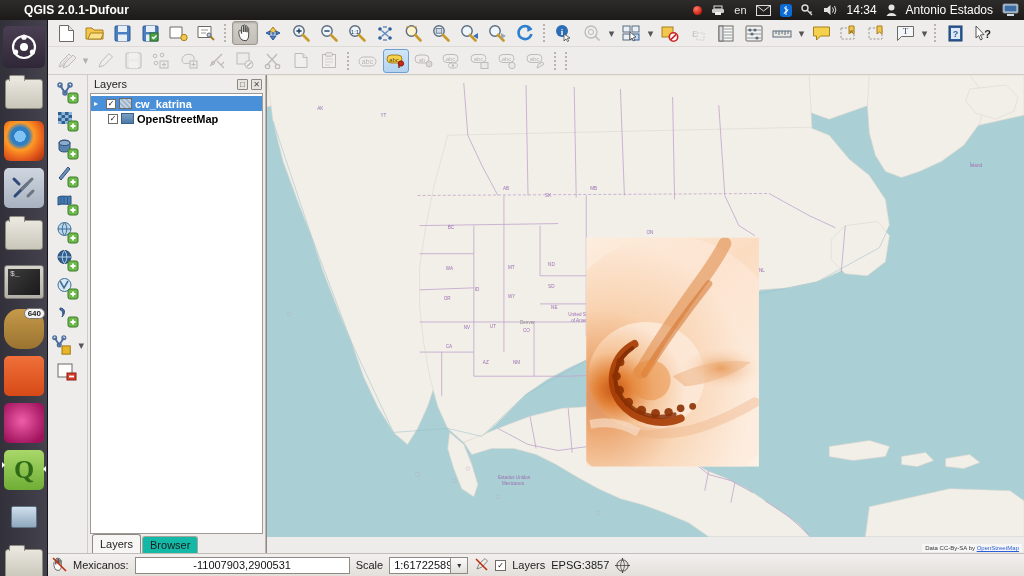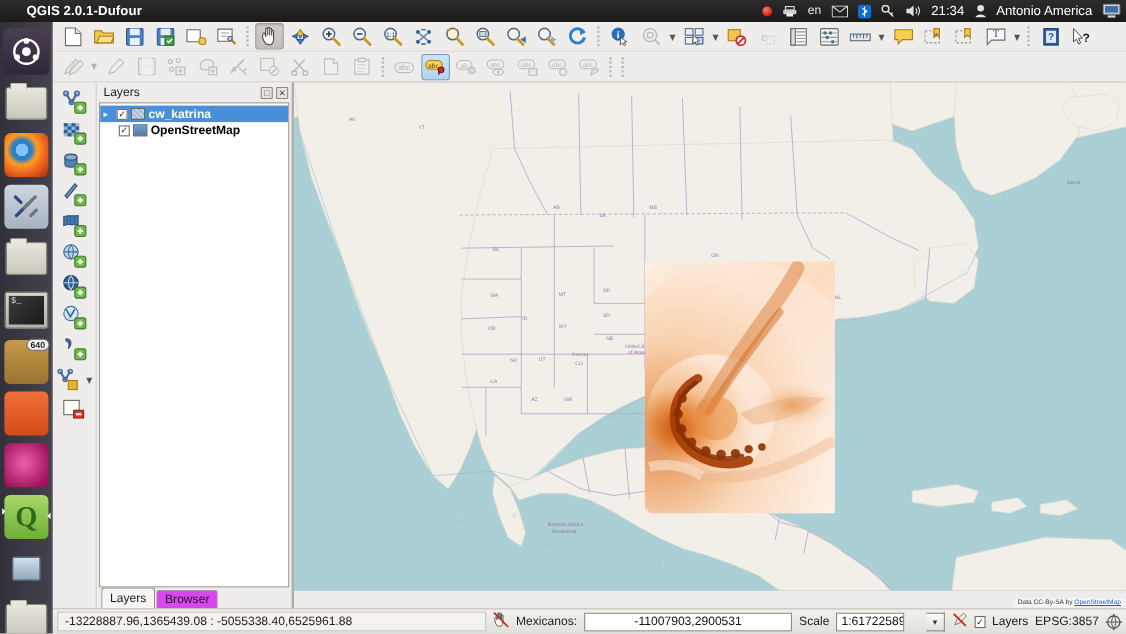--- a/index.html
+++ b/index.html
@@ -90,21 +90,21 @@
     background: linear-gradient(to bottom, #d7d4cc, #b3b0a8);
     border: 1px solid #7b7a74; padding: 3px;
   }
   .term-ic > div {
     width: 100%; height: 100%;
     background: linear-gradient(135deg, #3c3c3c, #1a1a1a);
     color: #d8d8d8; font-family: "Liberation Mono", monospace; font-size: 8px;
     padding-left: 2px;
   }
   .upd-ic {
-    width: 40px; height: 40px; border-radius: 5px; position: relative;
+    width: 40px; height: 40px; border-radius: 15px; position: relative;
     background: linear-gradient(to bottom, #c79a4a, #9a7330);
   }
   .upd-badge {
     position: absolute; top: -1px; right: -1px;
     background: #f4f4f4; color: #222; border: 1px solid #777;
     border-radius: 7px; font-size: 8px; padding: 0 3px; font-weight: bold;
   }
   .sc-ic {
     width: 40px; height: 40px; border-radius: 5px;
     background: linear-gradient(to bottom, #f0703a, #d64a17);
@@ -215,21 +215,21 @@
   }
   .ras-ic.osm {
     background: linear-gradient(to bottom,#7a9fc4,#4f7aa8);
     border:1px solid #3d5f82;
   }
   .layer-label { font-weight: bold; }
   .layer-label.sel { font-weight: bold; }
   .panel-tabs { display: flex; height: 19px; padding-left: 4px; align-items: flex-end; }
   .ptab {
     height: 17px; padding: 0 7px; font-size: 11px;
-    background: #d946ef; border: 1px solid #a9a59e; border-bottom: none;
+    background: #14b8a6; border: 1px solid #a9a59e; border-bottom: none;
     border-radius: 3px 3px 0 0; display:flex; align-items:center; color:#1d1d1d;
     margin-right: 1px;
   }
   .ptab.active { background: #f7f6f4; height: 19px; border-color: #8f8b84; }
 
   
   .map-wrap { flex: 1; position: relative; overflow: hidden; border-left: 1px solid #8e8a83; }
   .map {
     position: absolute; inset: 0;
     background: #aad0d6;
@@ -309,28 +309,28 @@
             <circle cx="4" cy="4" r="3" fill="none" stroke="#ddd" stroke-width="1.4"></circle>
             <path d="M6 6 L11 11 M9 9 L10.5 7.5" stroke="#ddd" stroke-width="1.4" fill="none"></path>
           </svg>
       </span>
       <span class="ti">
         <svg class="tsvg" width="15" height="12" viewBox="0 0 15 12">
             <path d="M1 4 H4 L7.5 1 V11 L4 8 H1 Z" fill="#e0e0e0"></path>
             <path d="M9.5 3.5 A4 4 0 0 1 9.5 8.5 M11.5 2 A7 7 0 0 1 11.5 10" stroke="#e0e0e0" stroke-width="1" fill="none"></path>
           </svg>
       </span>
-      <span class="ti clock">21:34</span>
+      <span class="ti clock">14:34</span>
       <span class="ti">
         <svg class="tsvg" width="11" height="12" viewBox="0 0 11 12">
             <circle cx="5.5" cy="3.5" r="3" fill="#e4e4e4"></circle>
             <path d="M0.5 12 A5.5 5 0 0 1 10.5 12 Z" fill="#e4e4e4"></path>
           </svg>
       </span>
-      <span class="ti user">Antonio America</span>
+      <span class="ti user">Antonio Estados</span>
       <span class="ti">
         <svg class="tsvg" width="17" height="14" viewBox="0 0 17 14">
             <rect x="1" y="1" width="15" height="9" rx="1" fill="#cfd9e2" stroke="#7d8a96"></rect>
             <rect x="2.5" y="2.5" width="12" height="6" fill="#3c6ea5"></rect>
             <rect x="5" y="11" width="7" height="2" fill="#cfd9e2"></rect>
           </svg>
       </span>
     </div>
   </div>
 
@@ -1059,31 +1059,30 @@
             <circle cx="22" cy="238" r="1.8"></circle>
           </g>
         </svg>
         <div class="attrib">
           <span>Data CC-By-SA by </span><a href="#">OpenStreetMap</a>
         </div>
       </div>
     </div>
 
     <div class="statusbar">
-      <div class="sb-extent">-13228887.96,1365439.08 : -5055338.40,6525961.88</div>
       <span>
         <svg width="15" height="15" viewBox="0 0 15 15">
             <path d="M4 13 C2 11 1.5 7 2 5.5 C2.3 4.5 3.2 4.7 3.4 5.6 L3.8 7.4 L3.8 2.2 C3.8 1.2 5.2 1.2 5.2 2.2 L5.2 6.4 L5.2 1.6 C5.2 0.6 6.6 0.6 6.6 1.6 L6.6 6.4 L6.6 2.2 C6.6 1.3 8 1.3 8 2.2 L8 6.6 L8 3.6 C8 2.7 9.3 2.7 9.3 3.6 L9.3 8.8 C9.3 11.2 8.4 12.8 7.2 13.4 Z" fill="#fdfdfd" stroke="#4c4a46" stroke-width=".8"></path>
             <path d="M1 1 L14 14" stroke="#c02b12" stroke-width="1.6"></path>
           </svg>
       </span>
       <span>Mexicanos:</span>
       <div class="sb-input sb-coord">-11007903,2900531</div>
       <span>Scale</span>
-      <div style="display:flex;align-items:center;gap:20px;">
+      <div style="display:flex;align-items:center;">
         <div class="sb-input sb-scale">1:61722589</div>
         <div class="sb-combo-arrow">▾</div>
       </div>
       <span>
         <svg width="15" height="15" viewBox="0 0 15 15">
             <path d="M3 12 L5 7 L11 1.5 L13.5 4 L8 10 Z" fill="#f0efec" stroke="#6d6a64" stroke-width=".8"></path>
             <path d="M2 2 L13 13" stroke="#c02b12" stroke-width="1.6"></path>
           </svg>
       </span>
       <span class="sb-chk">✓</span>

